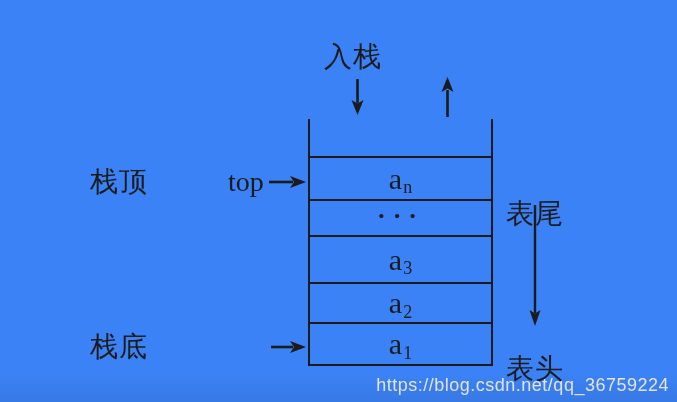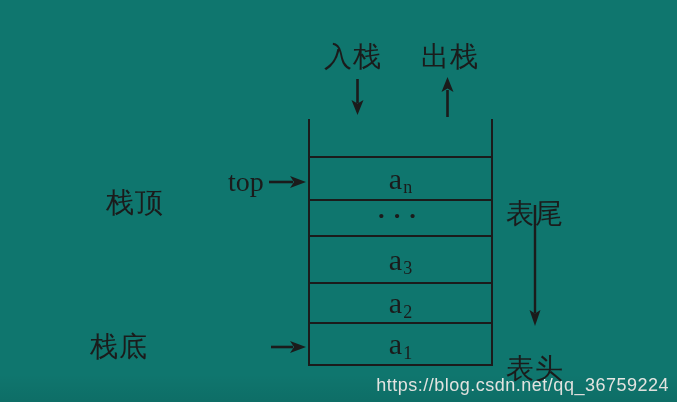--- a/index.html
+++ b/index.html
@@ -6,21 +6,21 @@
   body {
     width: 677px; height: 402px;
     background: #ffffff;
     font-family: "Liberation Serif", "DejaVu Serif", serif;
     color: #1b1b1b;
     overflow: hidden;
   }
   .page {
     position: relative;
     width: 677px; height: 402px;
-    background: #0f766e;
+    background: #3b82f6;
     text-align: center;
   }
   .cn-label {
     position: absolute;
     font-size: 28px;
     line-height: 30px;
     letter-spacing: 1px;
     white-space: nowrap;
   }
   .en-label {
@@ -81,21 +81,20 @@
     background: linear-gradient(to bottom, rgba(0,0,0,0), rgba(0,0,0,0.07));
     pointer-events: none;
   }
 </style>
 </head>
 <body>
 
 <div class="page">
 
   <div class="cn-label" style="left:324px; top:42px;">入栈</div>
-  <div class="cn-label" style="left:421px; top:42px;">出栈</div>
 
   <div class="arrow" style="left:349px; top:79px;">
     <svg width="17" height="36" viewBox="0 0 17 36">
       <line x1="8.5" y1="0" x2="8.5" y2="24" stroke="#1b1b1b" stroke-width="2.6"></line>
       <polygon points="8.5,36 2.5,21 8.5,24.5 14.5,21" fill="#1b1b1b"></polygon>
     </svg>
   </div>
 
   <div class="arrow" style="left:439px; top:77px;">
     <svg width="17" height="40" viewBox="0 0 17 40">
@@ -120,21 +119,21 @@
     <div class="stack-cell cell-a2">
       <span class="cell-base">a</span>
         <span class="cell-sub">2</span>
     </div>
     <div class="stack-cell cell-a1">
       <span class="cell-base">a</span>
         <span class="cell-sub">1</span>
     </div>
   </div>
 
-  <div class="cn-label" style="left:106px; top:167px;margin-top:21px;">栈顶</div>
+  <div class="cn-label" style="left:90px; top:167px;">栈顶</div>
   <div class="en-label" style="left:228px; top:167px;">top</div>
   <div class="arrow" style="left:268px; top:175px;">
     <svg width="39" height="14" viewBox="0 0 39 14">
       <line x1="1" y1="7" x2="25" y2="7" stroke="#1b1b1b" stroke-width="2.6"></line>
       <polygon points="38,7 22,1 26,7 22,13" fill="#1b1b1b"></polygon>
     </svg>
   </div>
 
   <div class="cn-label" style="left:90px; top:332px;">栈底</div>
   <div class="arrow" style="left:270px; top:340px;">

